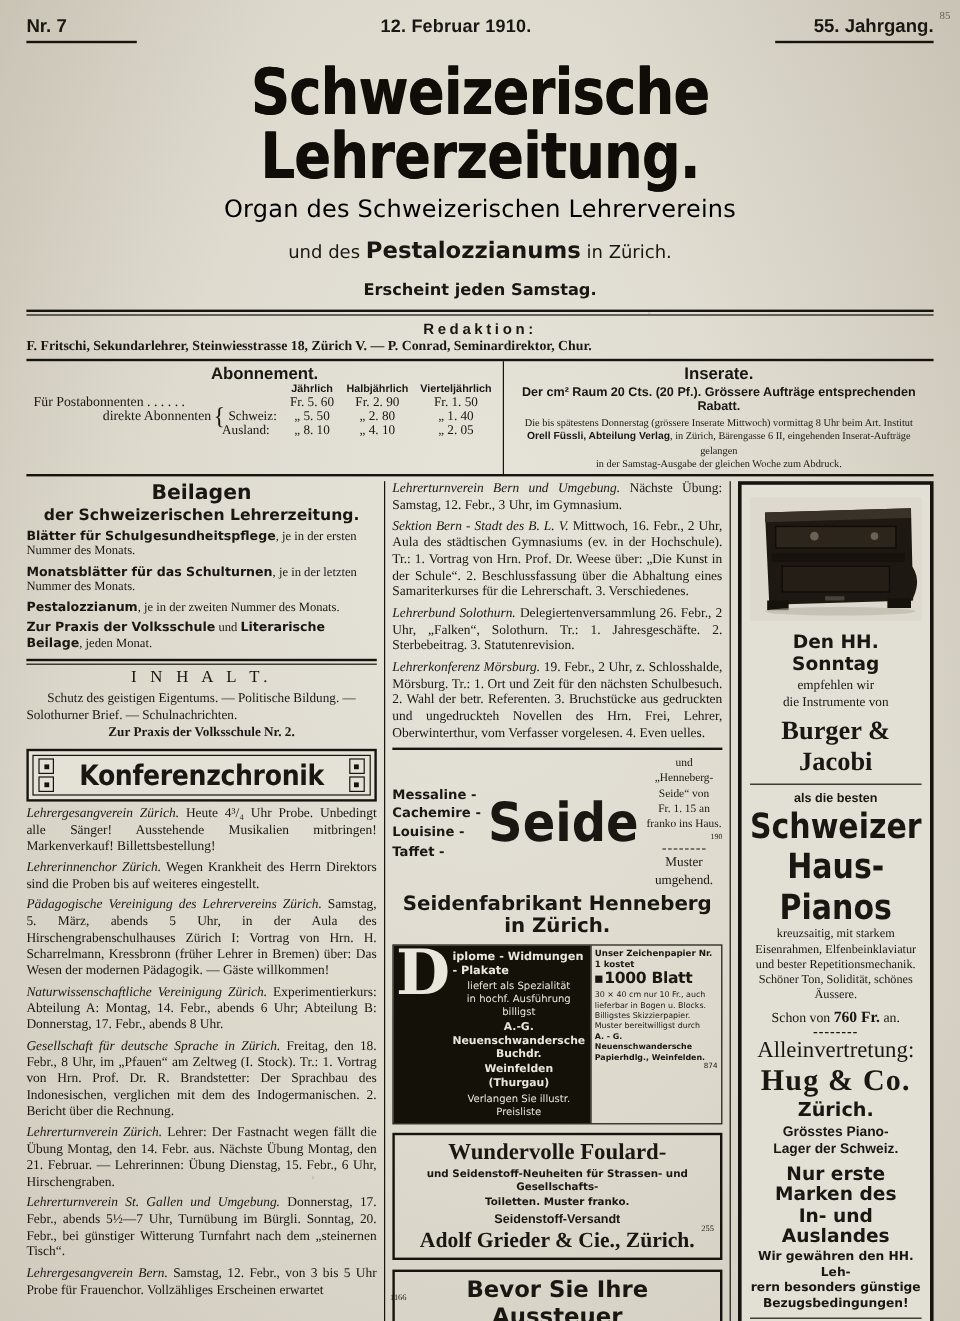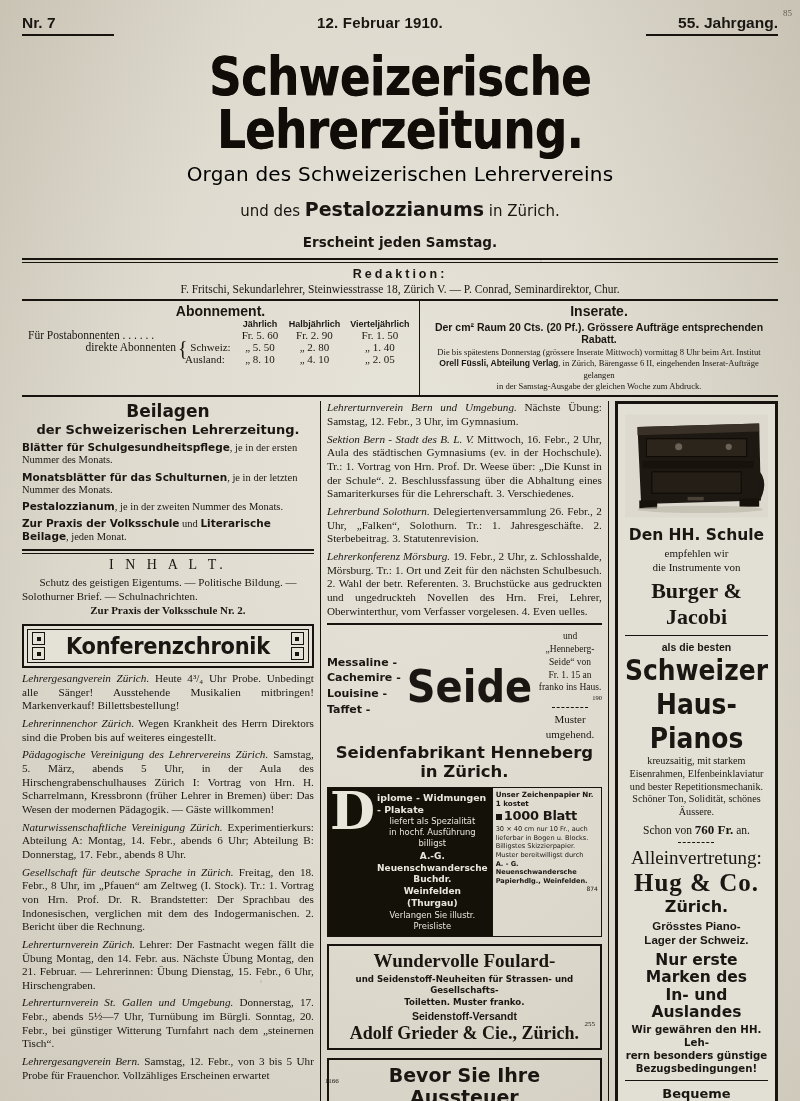--- a/index.html
+++ b/index.html
@@ -38,21 +38,21 @@
   }
   .organ{text-align:center;font-family:"DejaVu Sans", sans-serif;font-size:20px;
     margin-top:22px;letter-spacing:.2px;color:#000000;}
   .pesta{text-align:center;font-family:"DejaVu Sans", sans-serif;font-size:15px;margin-top:12px;}
   .pesta b{font-size:19px;font-weight:bold;}
   .erscheint{text-align:center;font-family:"DejaVu Sans", sans-serif;font-weight:bold;
     font-size:13.5px;margin-top:14px;}
   .rule-d{border-top:2.5px solid #17140f;border-bottom:1px solid #17140f;height:2px;margin:8px 0 4px;}
   .redhead{text-align:center;font-family:"Liberation Sans",sans-serif;font-weight:bold;
     font-size:12.5px;letter-spacing:3px;}
-  .redline{text-align:center;font-size:11.5px;margin:2px 0 4px;}
+  .redline{font-size:11.5px;margin:2px 0 4px;font-weight:bold;}
 
   
   .band{display:flex;border-top:2.5px solid #17140f;border-bottom:2.5px solid #17140f;}
   .band .left{width:398px;border-right:1.5px solid #17140f;padding:2px 4px 3px;box-sizing:border-box;}
   .band .right{flex:1;padding:2px 4px 3px;box-sizing:border-box;}
   .bandtitle{text-align:center;font-family:"Liberation Sans",sans-serif;font-weight:bold;font-size:14px;}
   .abotab{width:100%;border-collapse:collapse;font-size:11px;}
   .abotab th{font-family:"Liberation Sans",sans-serif;font-size:9px;font-weight:bold;text-align:center;padding:0;}
   .abotab td{padding:0 2px;white-space:nowrap;}
   .abotab td.lab{font-size:11.5px;}
@@ -380,21 +380,21 @@
           <path d="M146 62 q12 12 4 30 q-3 6 -10 6" fill="none" stroke="#1d1811" stroke-width="5"></path>
 
           <rect x="16" y="96" width="20" height="9" fill="#15110b"></rect>
           <rect x="128" y="94" width="22" height="9" fill="#15110b"></rect>
 
           <rect x="70" y="92" width="18" height="4" fill="#4a4237"></rect>
 
           <ellipse cx="84" cy="106" rx="70" ry="4" fill="#b8b2a4" opacity=".6"></ellipse>
         </svg>
 
-        <div class="pb-h">Den HH. Schule</div>
+        <div class="pb-h">Den HH. Sonntag</div>
         <div class="pb-s">
           <span>empfehlen wir</span><br>
           <span>die Instrumente von</span>
         </div>
         <div class="pb-brand">Burger &amp; Jacobi</div>
 
         <div class="hr2"></div>
 
         <div class="pb-als">als die besten</div>
         <div class="pb-big1">Schweizer</div>

